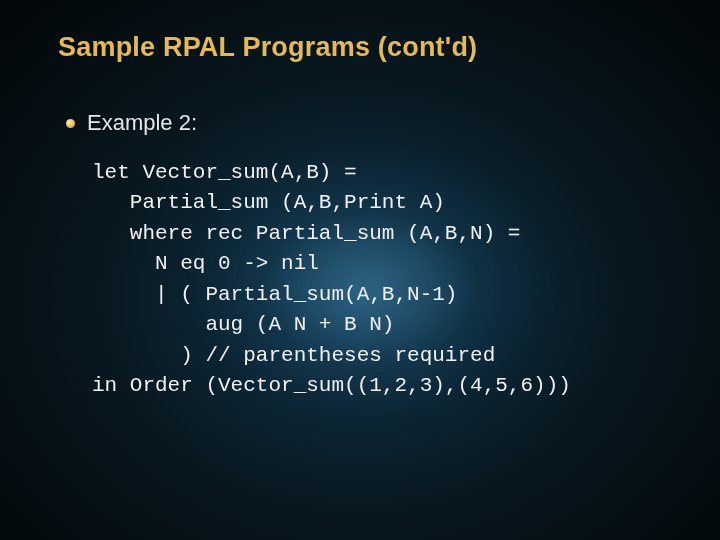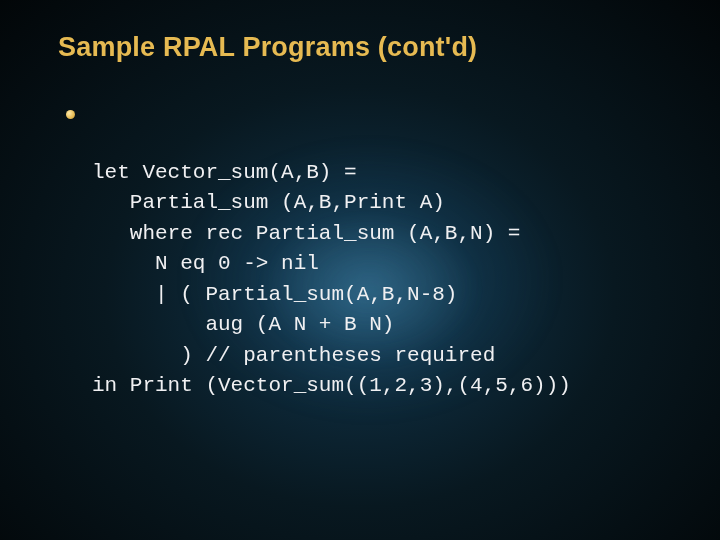--- a/index.html
+++ b/index.html
@@ -70,22 +70,23 @@
 </head>
 <body>
 
 <div class="swirl"></div>
 <div class="swirl2"></div>
 
 <div class="title">Sample RPAL Programs (cont'd)</div>
 
 <div class="bullet-row">
   <div class="bullet-dot"></div>
+  <div class="bullet-text">Example 2:</div>
 </div>
 
 <div class="code"><span>let Vector_sum(A,B) =</span>
 <span>   Partial_sum (A,B,Print A)</span>
 <span>   where rec Partial_sum (A,B,N) =</span>
 <span>     N eq 0 -&gt; nil</span>
-<span>     | ( Partial_sum(A,B,N-8)</span>
+<span>     | ( Partial_sum(A,B,N-1)</span>
 <span>         aug (A N + B N)</span>
 <span>       ) // parentheses required</span>
-<span>in Print (Vector_sum((1,2,3),(4,5,6)))</span></div>
+<span>in Order (Vector_sum((1,2,3),(4,5,6)))</span></div>
 
 </body></html>

